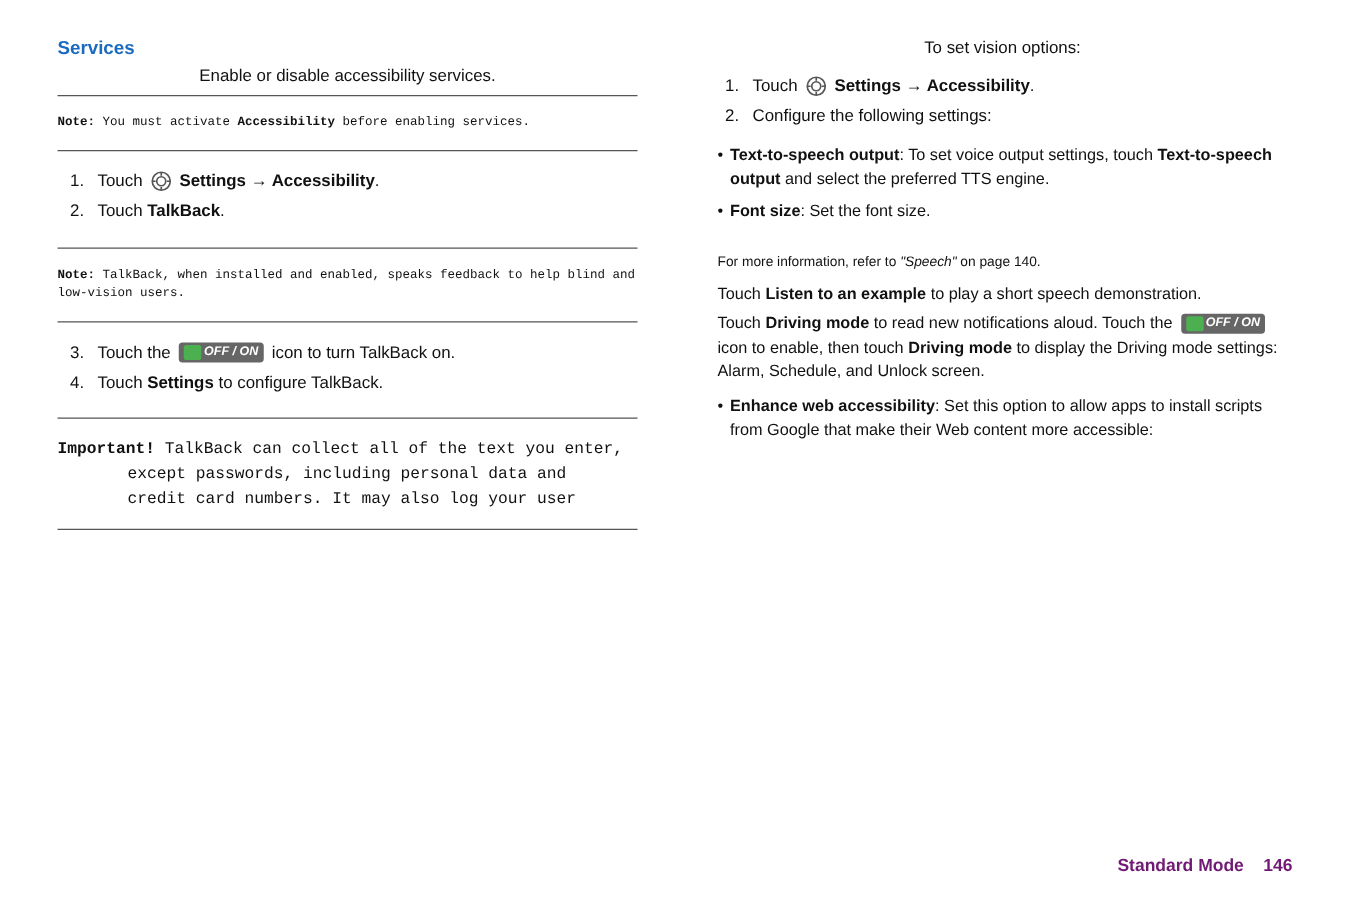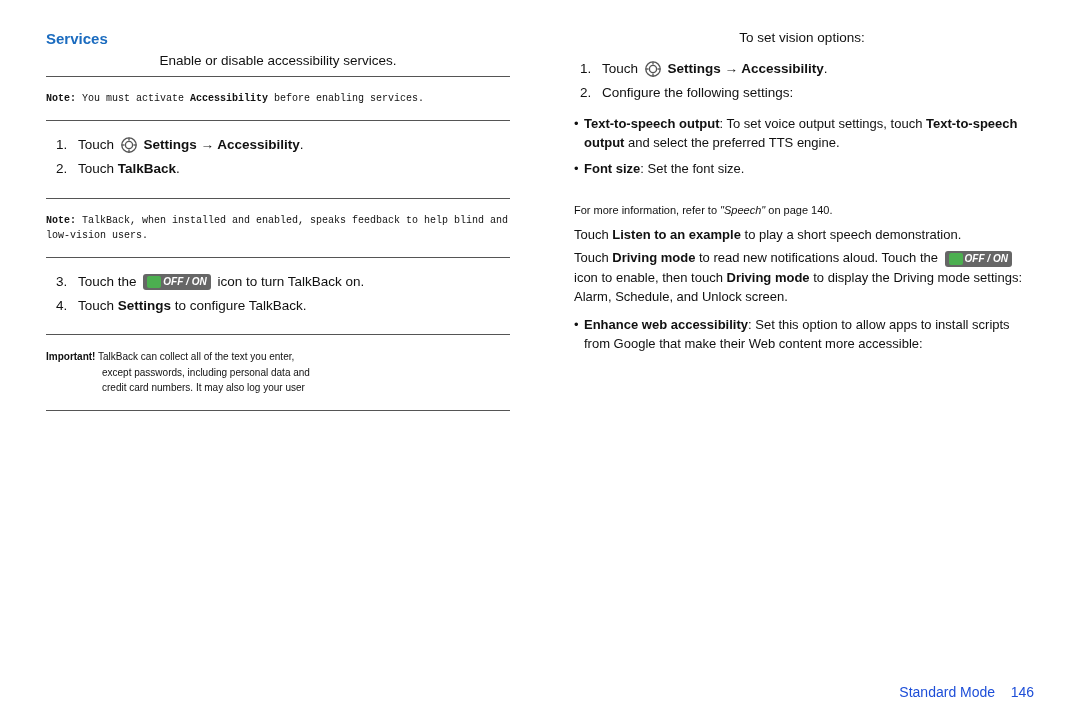--- a/index.html
+++ b/index.html
@@ -104,23 +104,24 @@
     .toggle-btn-text {
       font-size: 10px;
       color: white;
       font-weight: bold;
       white-space: nowrap;
     }
     .important-box {
       padding: 6px 0;
     }
     .important-box p {
-      font-size: 10px;
+      font-size: 13px;
       line-height: 1.55;
       text-align: left;
+      font-family: Liberation Mono, monospace;
     }
     .bullet-list {
       list-style: none;
       padding-left: 4px;
     }
     .bullet-list li {
       font-size: 13px;
       line-height: 1.5;
       margin-bottom: 6px;
       padding-left: 10px;
@@ -129,21 +130,22 @@
     .bullet-list li::before {
       content: "•";
       position: absolute;
       left: 0;
     }
     .footer {
       position: absolute;
       bottom: 20px;
       right: 46px;
       font-size: 14px;
-      color: #1d4ed8;
+      color: #701a75;
+      font-weight: bold;
     }
     b { font-weight: bold; }
     i { font-style: italic; }
     .step-content { flex: 1; }
   </style>
 </head>
 <body>
 
 <div class="page">
 

